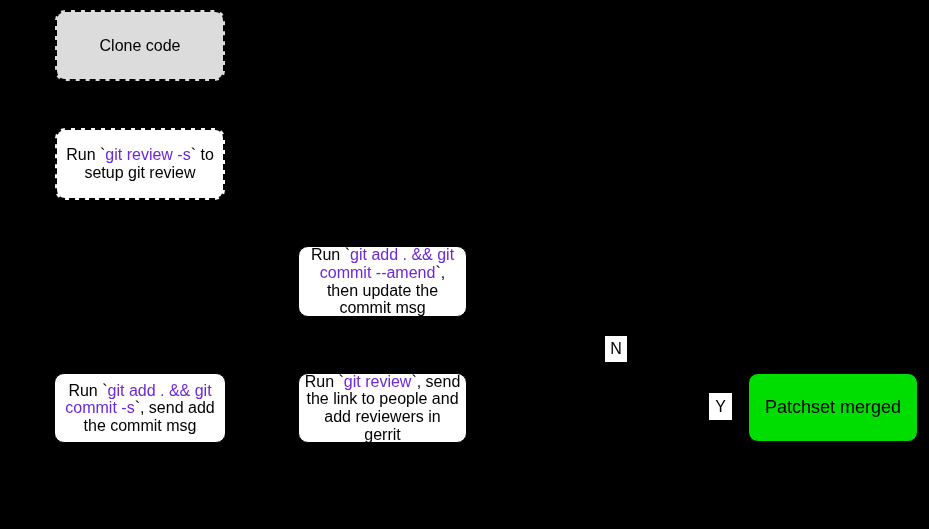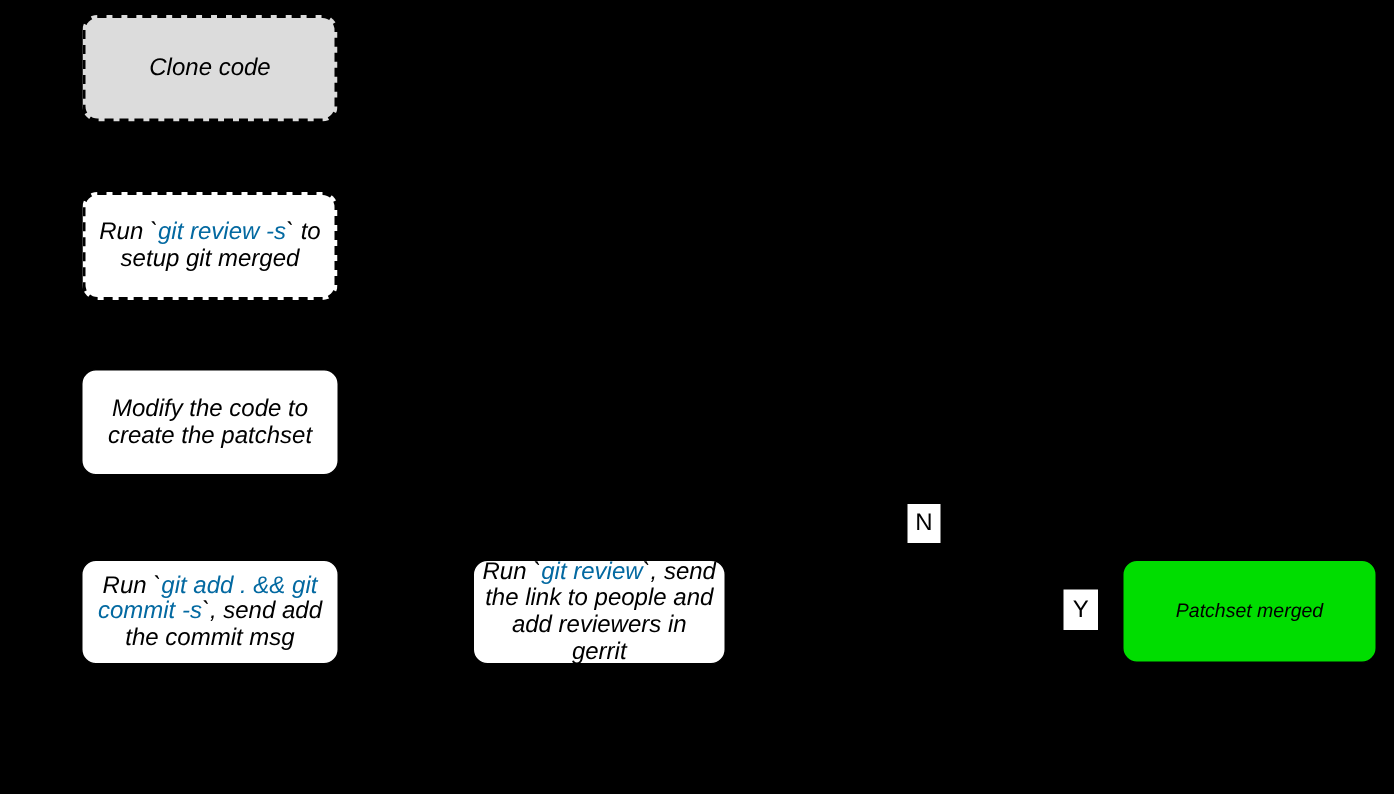--- a/index.html
+++ b/index.html
@@ -18,68 +18,67 @@
     align-items: center;
     justify-content: center;
     background: #ffffff;
     border: 1px solid #000000;
     border-radius: 10px;
     color: #000000;
     font-size: 16px;
     line-height: 1.1;
     text-align: center;
     padding: 1px 5px;
-    font-style: italic;
   }
   .node.dashed { border: 2px dashed #000000; }
   .node.gray   { background: #dcdcdc; }
-  .node.green  { background: #00dd00; font-size: 13px; }
+  .node.green  { background: #00dd00; font-size: 18px; }
   .txt { width: 100%; text-align: center; }
-  .code { color: #0369a1; }
+  .code { color: #6d28d9; }
   .edge-label {
     position: absolute;
     box-sizing: border-box;
     display: flex;
     align-items: center;
     justify-content: center;
     background: #ffffff;
     color: #000000;
     font-size: 16px;
     line-height: 1;
   }
   
   #n-clone    { left: 55px;  top: 10px;  width: 170px; height: 71px; }
   #n-setup    { left: 55px;  top: 128px; width: 170px; height: 72px; }
   #n-modify   { left: 54px;  top: 246px; width: 172px; height: 71px; }
   #n-amend    { left: 298px; top: 246px; width: 169px; height: 71px; }
   #n-update   { left: 532px; top: 246px; width: 171px; height: 71px; }
   #n-addmsg   { left: 54px;  top: 373px; width: 172px; height: 70px; }
-  #n-review   { left: 315px; top: 373px; width: 169px; height: 70px; }
+  #n-review   { left: 298px; top: 373px; width: 169px; height: 70px; }
   #n-support  { left: 531px; top: 373px; width: 172px; height: 70px; }
   #n-merged   { left: 748px; top: 373px; width: 170px; height: 69px; }
   #l-n        { left: 605px; top: 336px; width: 22px;  height: 26px; }
   #l-y        { left: 709px; top: 393px; width: 23px;  height: 27px; }
 </style>
 </head>
 <body>
 
 <div id="canvas">
 
   <div id="n-clone" class="node gray dashed">
     <div class="txt"><span>Clone code</span></div>
   </div>
 
   <div id="n-setup" class="node dashed">
-    <div class="txt"><span>Run `</span><span class="code">git review -s</span><span>` to setup git merged</span></div>
+    <div class="txt"><span>Run `</span><span class="code">git review -s</span><span>` to setup git review</span></div>
   </div>
 
-  <div id="n-modify" class="node">
-    <div class="txt"><span>Modify the code to create the patchset</span></div>
+
+  <div id="n-amend" class="node">
+    <div class="txt"><span>Run `</span><span class="code">git add . &amp;&amp; git commit --amend</span><span>`, then update the commit msg</span></div>
   </div>
-
 
 
   <div id="n-addmsg" class="node">
     <div class="txt"><span>Run `</span><span class="code">git add . &amp;&amp; git commit -s</span><span>`, send add the commit msg</span></div>
   </div>
 
   <div id="n-review" class="node">
     <div class="txt"><span>Run `</span><span class="code">git review</span><span>`, send the link to people and add reviewers in gerrit</span></div>
   </div>
 

